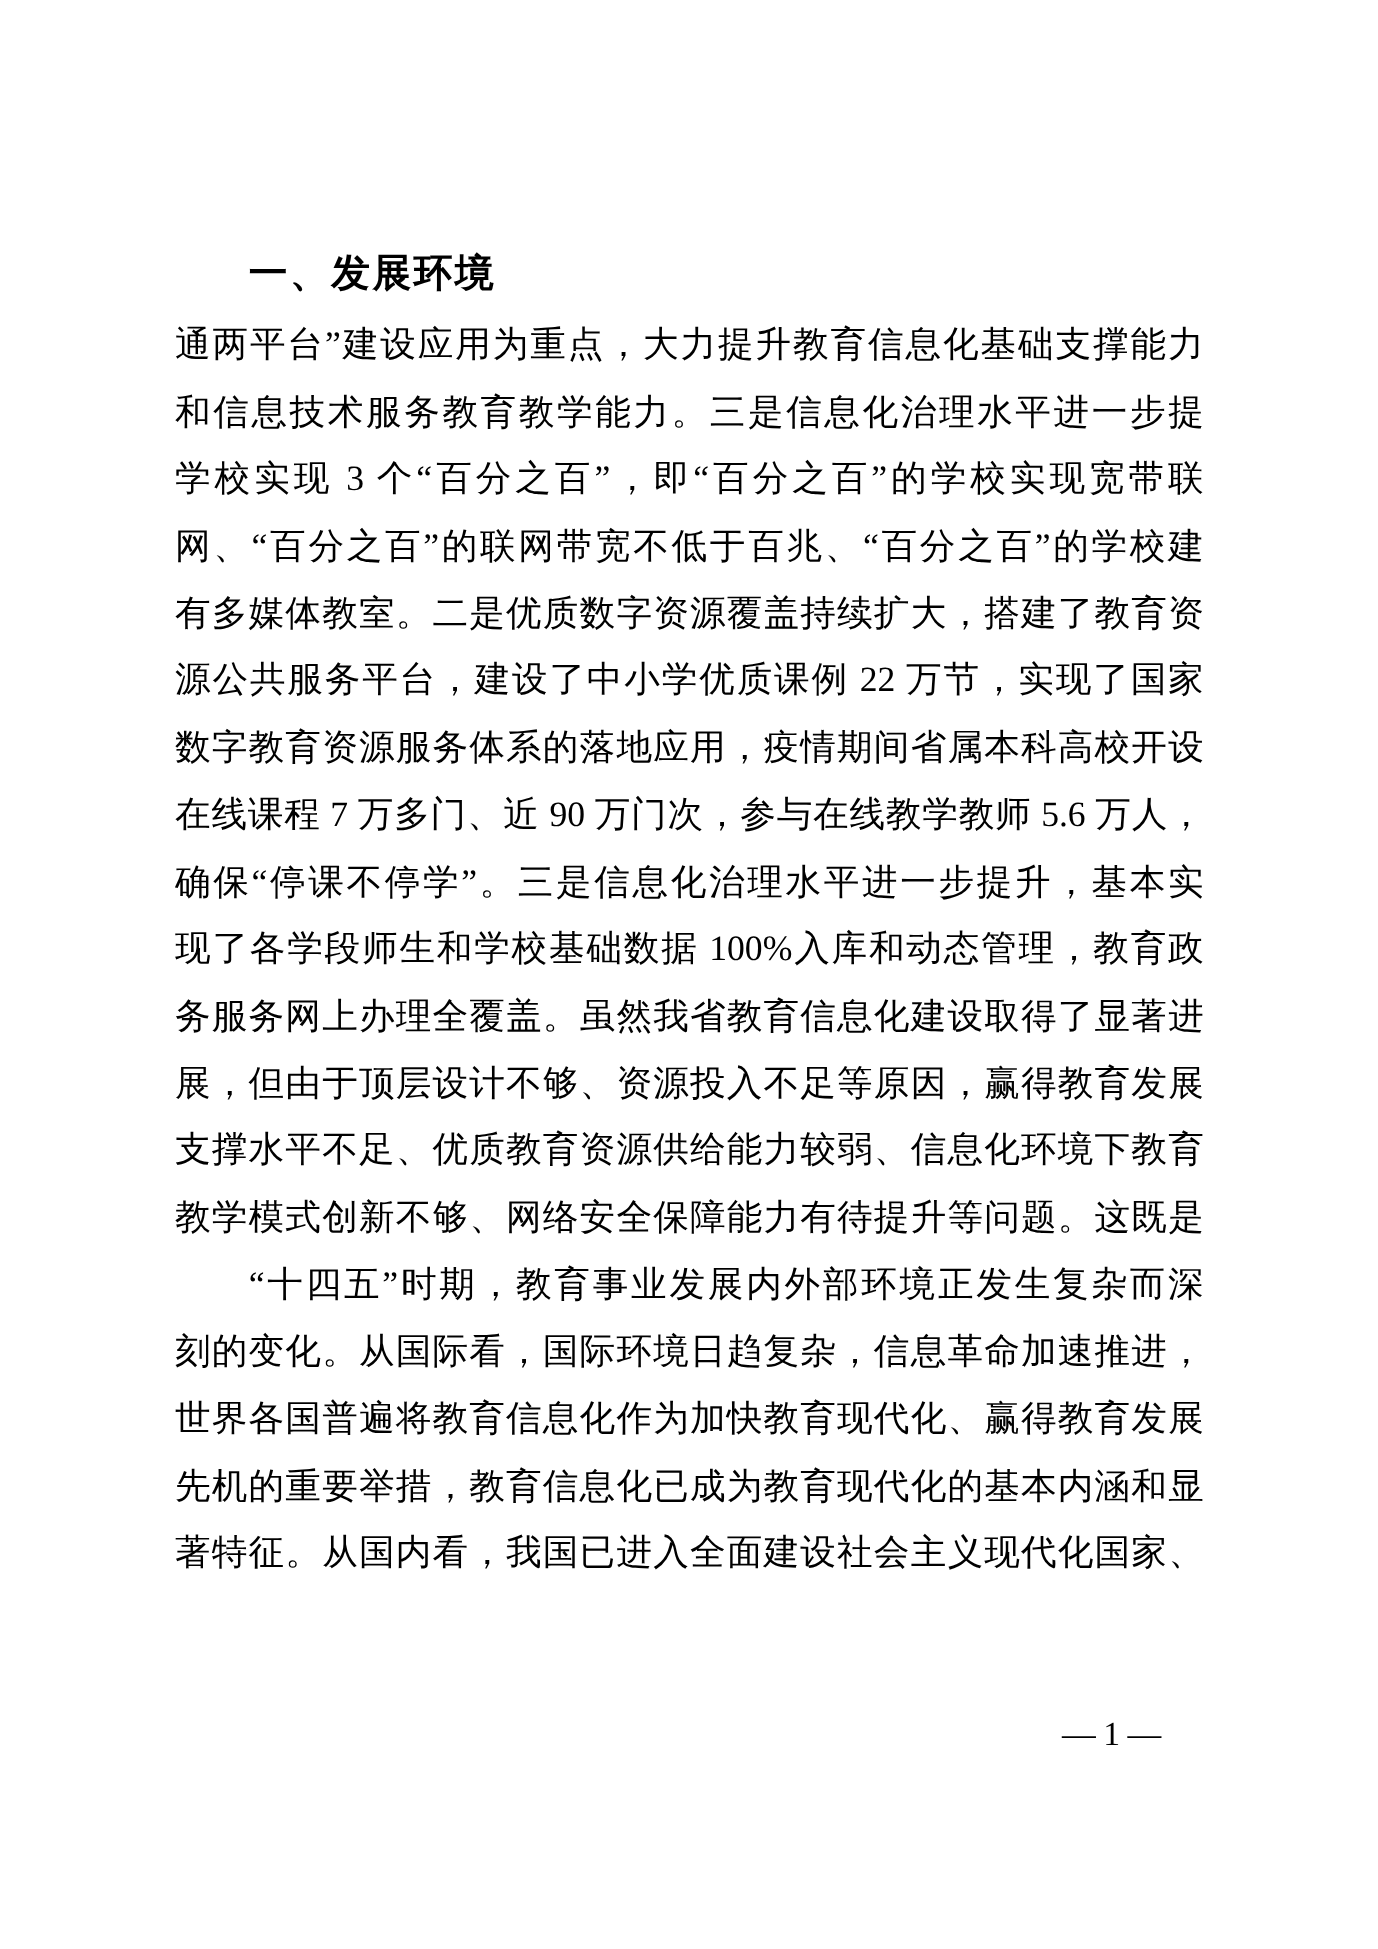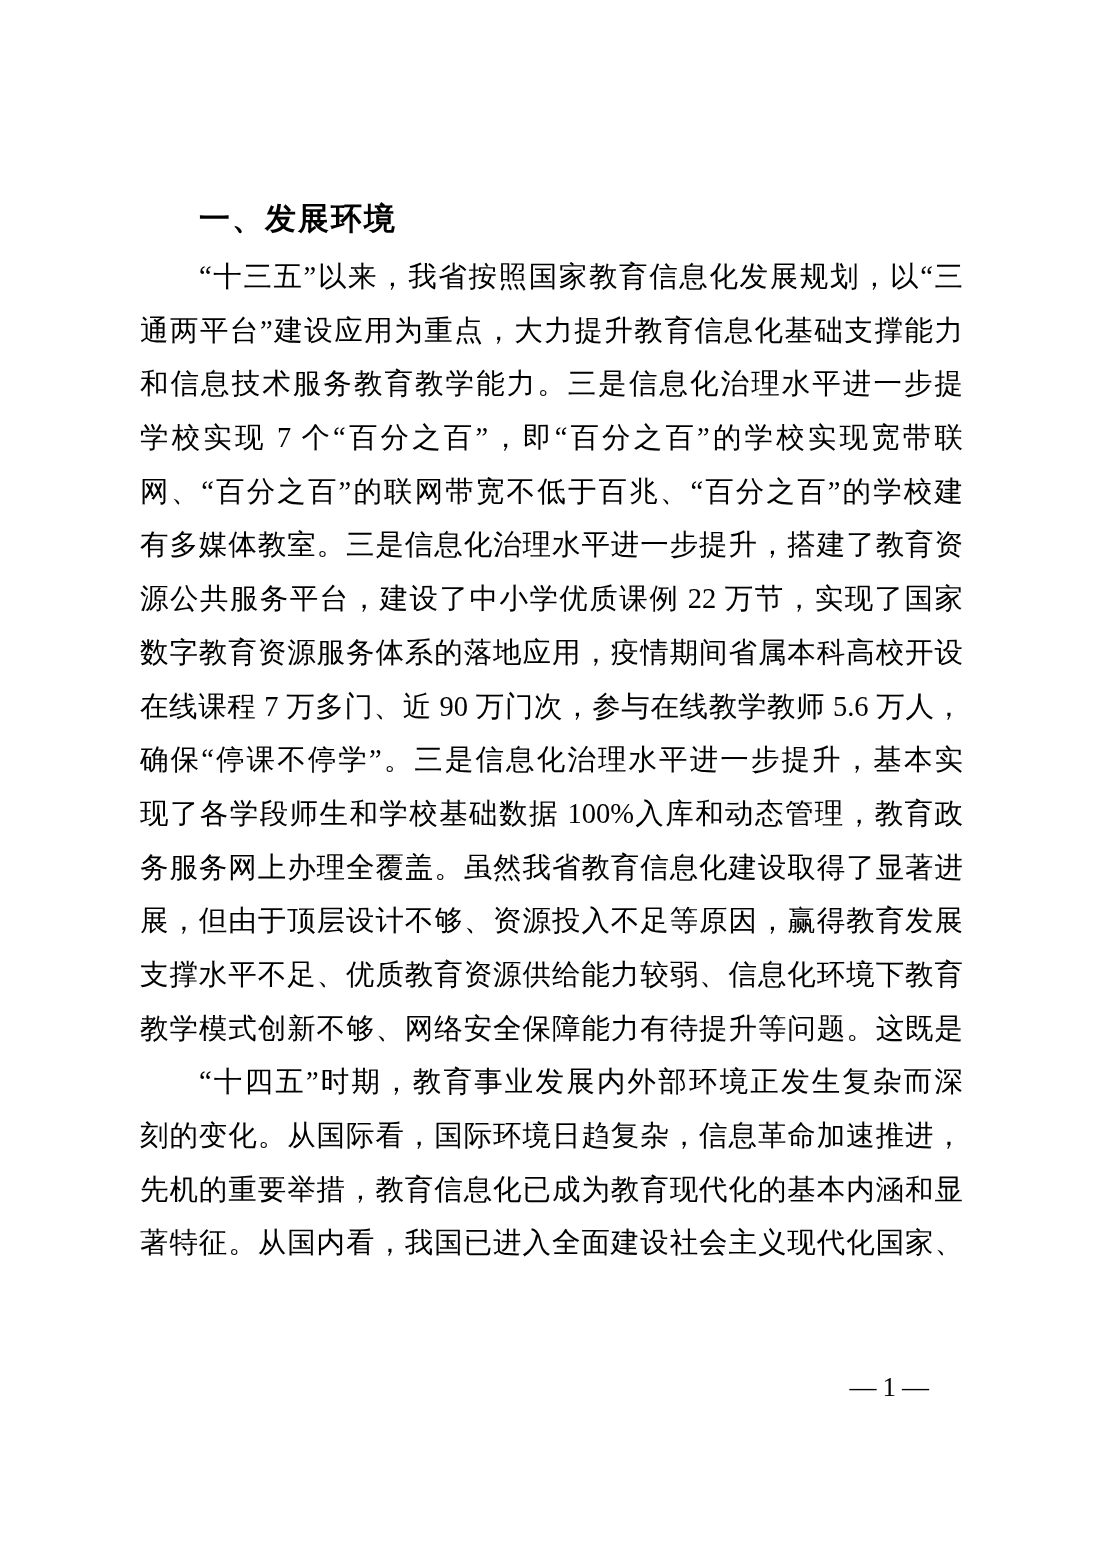--- a/index.html
+++ b/index.html
@@ -63,40 +63,40 @@
 </style>
 </head>
 <body>
 
 <div class="page">
   <div class="content">
 
     <div class="doc-heading">一、发展环境</div>
 
     <div class="para">
-      <div class="line indent">“十三五”以来，我省按照国家教育信息化发展规划，以“三</div>
       <div class="line">通两平台”建设应用为重点，大力提升教育信息化基础支撑能力</div>
       <div class="line">和信息技术服务教育教学能力。三是信息化治理水平进一步提升，</div>
-      <div class="line">学校实现 7 个“百分之百”，即“百分之百”的学校实现宽带联</div>
+      <div class="line">学校实现 3 个“百分之百”，即“百分之百”的学校实现宽带联</div>
       <div class="line">网、“百分之百”的联网带宽不低于百兆、“百分之百”的学校建</div>
-      <div class="line">有多媒体教室。三是信息化治理水平进一步提升，搭建了教育资</div>
+      <div class="line">有多媒体教室。二是优质数字资源覆盖持续扩大，搭建了教育资</div>
       <div class="line">源公共服务平台，建设了中小学优质课例 22 万节，实现了国家</div>
       <div class="line">数字教育资源服务体系的落地应用，疫情期间省属本科高校开设</div>
       <div class="line">在线课程 7 万多门、近 90 万门次，参与在线教学教师 5.6 万人，</div>
       <div class="line">确保“停课不停学”。三是信息化治理水平进一步提升，基本实</div>
       <div class="line">现了各学段师生和学校基础数据 100%入库和动态管理，教育政</div>
       <div class="line">务服务网上办理全覆盖。虽然我省教育信息化建设取得了显著进</div>
       <div class="line">展，但由于顶层设计不够、资源投入不足等原因，赢得教育发展</div>
       <div class="line">支撑水平不足、优质教育资源供给能力较弱、信息化环境下教育</div>
       <div class="line">教学模式创新不够、网络安全保障能力有待提升等问题。这既是</div>
     </div>
 
     <div class="para">
       <div class="line indent">“十四五”时期，教育事业发展内外部环境正发生复杂而深</div>
       <div class="line">刻的变化。从国际看，国际环境日趋复杂，信息革命加速推进，</div>
+      <div class="line">世界各国普遍将教育信息化作为加快教育现代化、赢得教育发展</div>
       <div class="line">先机的重要举措，教育信息化已成为教育现代化的基本内涵和显</div>
       <div class="line">著特征。从国内看，我国已进入全面建设社会主义现代化国家、</div>
     </div>
 
   </div>
 
   <div class="page-number">—1—</div>
 </div>
 
 </body></html>

